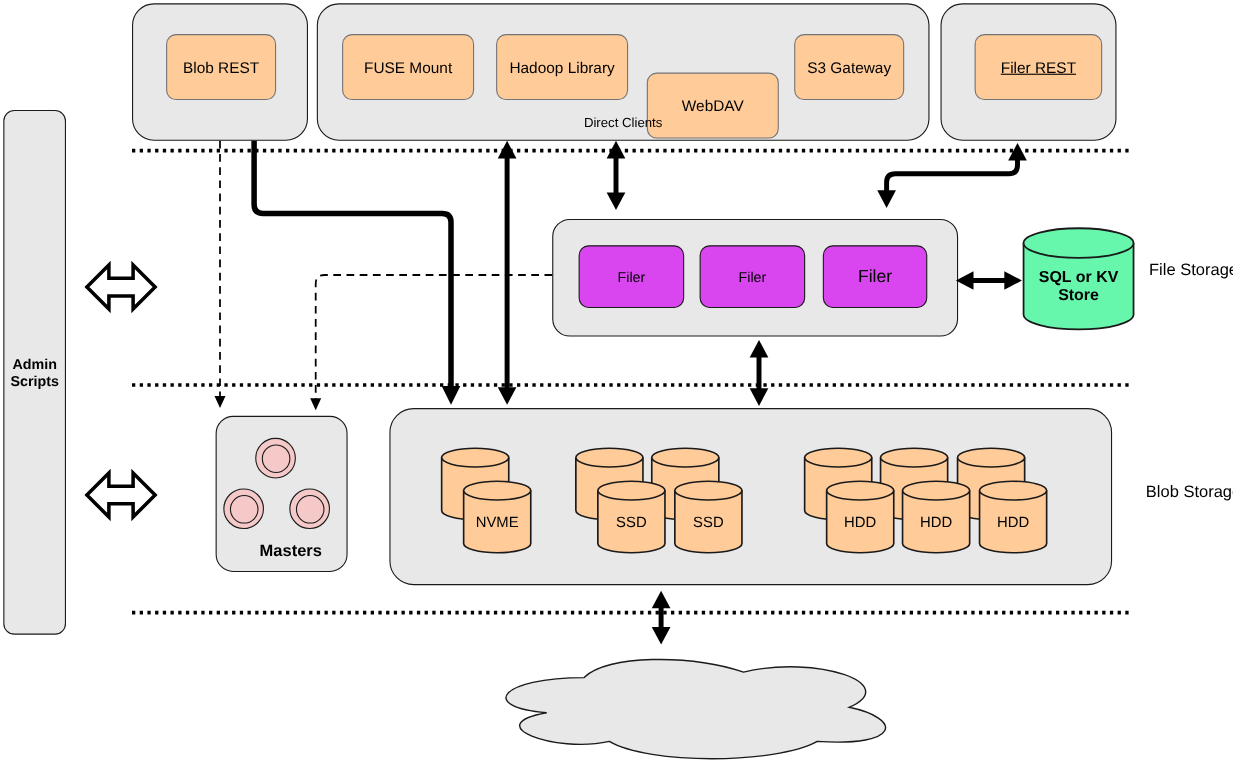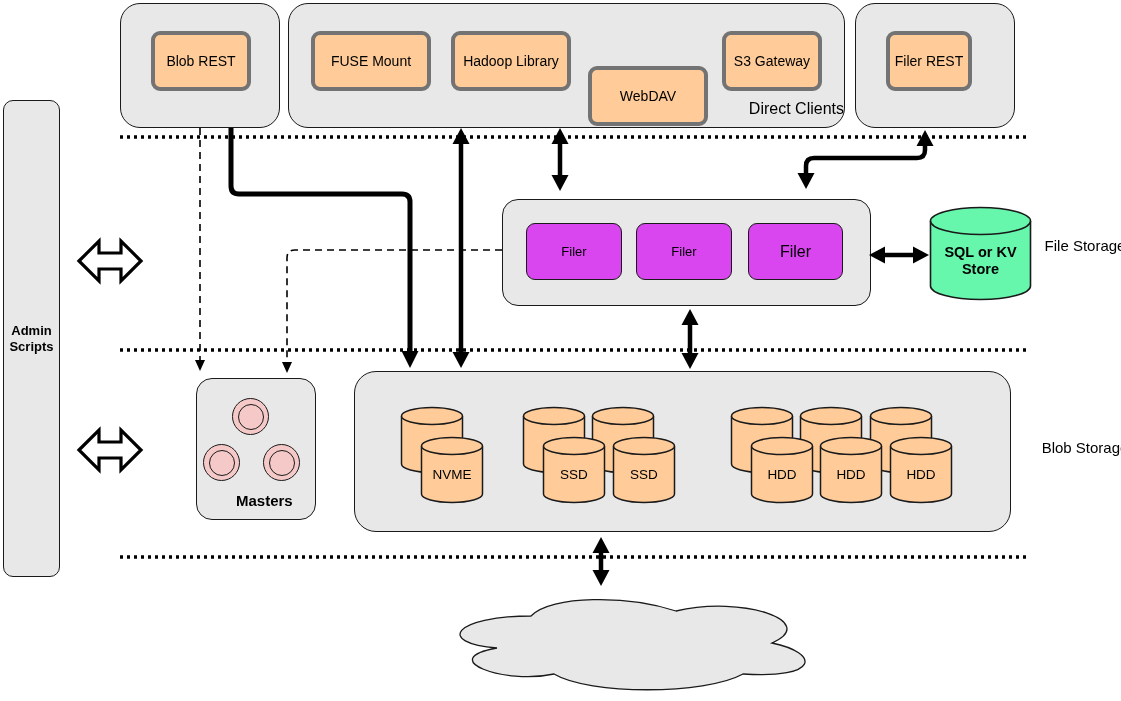--- a/index.html
+++ b/index.html
@@ -5,31 +5,31 @@
   html,body{margin:0;padding:0;background:#ffffff;}
   #canvas{
     position:relative;width:1121px;height:701px;background:#ffffff;overflow:hidden;
     font-family:"Liberation Sans", sans-serif;color:#000;
   }
   .gbox{ 
     position:absolute;background:#e8e8e8;border:1px solid #1a1a1a;border-radius:20px;
     box-sizing:border-box;
   }
   .obox{ 
-    position:absolute;background:#ffcc99;border:4px solid #737373;border-radius:9px;
+    position:absolute;background:#ffcc99;border:1px solid #737373;border-radius:9px;
     box-sizing:border-box;display:flex;align-items:center;justify-content:center;
     font-size:14px;
   }
   .greenbox{
     position:absolute;background:#d946ef;border:1px solid #1a1a1a;border-radius:9px;
     box-sizing:border-box;display:flex;align-items:center;justify-content:center;
     font-size:13px;
   }
   .greenbox.lg{font-size:16px;}
-  .caption{position:absolute;font-size:16px;text-align:right;}
+  .caption{position:absolute;font-size:12px;text-align:center;}
   .side-label{
     position:absolute;width:90px;font-size:15px;line-height:20px;text-align:center;
   }
   .cyl-label{position:absolute;width:62px;text-align:center;font-size:13.5px;}
   .circle-outer{
     position:absolute;width:37px;height:37px;border-radius:50%;
     background:#f6c9c9;border:1.6px solid #1a1a1a;box-sizing:border-box;
     display:flex;align-items:center;justify-content:center;
   }
   .circle-inner{
@@ -66,21 +66,21 @@
     <div class="obox" style="left:299px;top:27px;width:120px;height:60px;margin-top:35px;">
       <span>WebDAV</span>
     </div>
     <div class="obox" style="left:433px;top:27px;width:100px;height:60px;">
       <span>S3 Gateway</span>
     </div>
     <div class="caption" style="left:0;right:0;bottom:9px;">Direct Clients</div>
   </div>
 
   <div class="gbox" style="left:855px;top:3px;width:160px;height:125px;">
-    <div class="obox" style="left:30px;top:27px;width:86px;height:60px;">
+    <div class="obox" style="left:30px;top:27px;width:116px;height:60px;text-decoration:underline;">
       <span>Filer REST</span>
     </div>
   </div>
 
   <div class="gbox" style="left:502px;top:199px;width:369px;height:107px;border-radius:16px;">
     <div class="greenbox" style="left:23px;top:23px;width:96px;height:57px;">
       <span>Filer</span>
     </div>
     <div class="greenbox" style="left:133px;top:23px;width:96px;height:57px;">
       <span>Filer</span>

